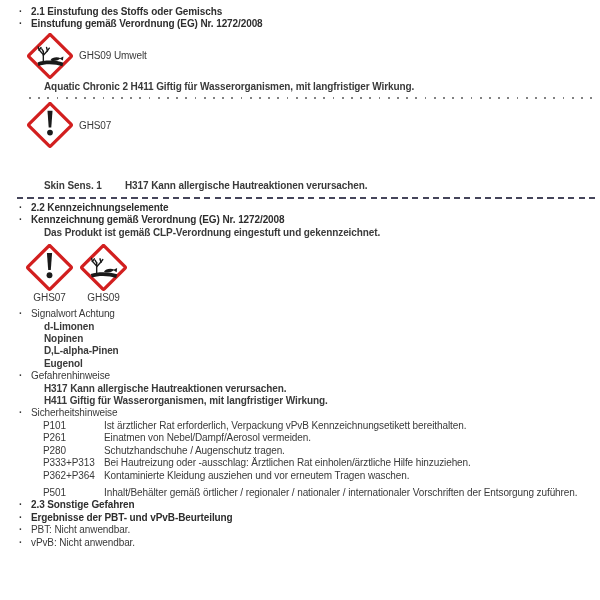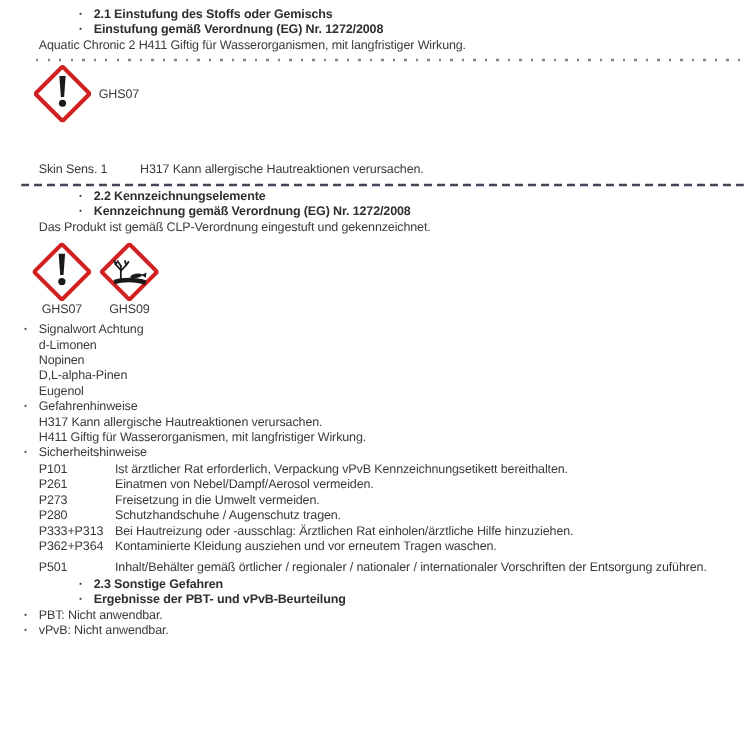--- a/index.html
+++ b/index.html
@@ -6,36 +6,36 @@
   html,body { width:600px; height:600px; }
   body {
     background:#ffffff;
     font-family:"Liberation Sans","DejaVu Sans",sans-serif;
     color:var(--text-color,#3a3a3a);
     font-size:10px;
     letter-spacing:-0.1px;
     overflow:hidden;
   }
   .page { width:600px; height:600px; padding-top:6px; position:relative; background:#fff; }
-  .line { padding-left:31px; line-height:12.4px; white-space:nowrap; }
+  .line { padding-left:44px; line-height:12.4px; white-space:nowrap;font-weight:bold; }
   .b-line { padding-left:31px; line-height:12.4px; position:relative; white-space:nowrap; }
   .b-line::before { content:"·"; position:absolute; left:19px; top:0; font-weight:bold; }
-  .bold { font-weight:bold; color:#2e2e2e;margin-left:44px; }
+  .bold { font-weight:bold; color:#2e2e2e; }
   .picto-row { display:flex; align-items:center; margin:2px 0 2px 27px; gap:6px; }
   .diamond { color:var(--picto-red,#d21f1f); display:block; }
   .pair-row { display:flex; gap:7px; margin:5px 0 0 26px; }
   .picto-cell { display:flex; flex-direction:column; align-items:center; }
   .picto-label { line-height:11px; margin-top:1px; }
   .dotted-rule { height:2px; margin:4px 6px 3px 29px;
     background-image:repeating-linear-gradient(to right, var(--dot-color,#808080) 0 1.8px, transparent 1.8px 9.2px); }
   .dashed-rule { height:2.4px; margin:4px 5px 3px 17px;
     background-image:repeating-linear-gradient(to right, var(--dash-color,#46465a) 0 6.2px, transparent 6.2px 10.4px); }
   .two-col { display:flex;margin-top:32px; }
   .code-col { width:81px; flex:none; }
-  .p-row { padding-left:31px; line-height:12.4px; display:flex; white-space:nowrap; }
+  .p-row { padding-left:43px; line-height:12.4px; display:flex; white-space:nowrap; }
   .p-code { min-width:61px; flex:none; }
   .gap-top { margin-top:5px; }
   .gap-top-sm { margin-top:5px; }
 </style>
 </head>
 <body>
 
 <svg width="0" height="0" style="position:absolute" aria-hidden="true">
   <defs>
     <g id="diamond-frame">
@@ -61,20 +61,27 @@
       <path fill="#1a1a1a" d="M70.5,55.5 L79,51 L78,60 Z"></path>
     </g>
   </defs>
 </svg>
 
 <div class="page">
 
   <div class="b-line bold">2.1 Einstufung des Stoffs oder Gemischs</div>
   <div class="b-line bold">Einstufung gemäß Verordnung (EG) Nr. 1272/2008</div>
 
+  <div class="picto-row">
+    <svg class="diamond" width="46" height="46" viewBox="0 0 100 100">
+      <use href="#diamond-frame"></use>
+        <use href="#sym-env"></use>
+    </svg>
+    <span>GHS09 Umwelt</span>
+  </div>
   <div class="line">Aquatic Chronic 2 H411 Giftig für Wasserorganismen, mit langfristiger Wirkung.</div>
 
   <div class="dotted-rule"></div>
 
   <div class="picto-row">
     <svg class="diamond" width="46" height="46" viewBox="0 0 100 100">
       <use href="#diamond-frame"></use>
         <use href="#sym-exclam"></use>
     </svg>
     <span>GHS07</span>
@@ -121,24 +128,20 @@
   <div class="b-line">Sicherheitshinweise</div>
   <div class="p-row">
     <span class="p-code">P101</span>
     <span>Ist ärztlicher Rat erforderlich, Verpackung vPvB Kennzeichnungsetikett bereithalten.</span>
   </div>
   <div class="p-row">
     <span class="p-code">P261</span>
     <span>Einatmen von Nebel/Dampf/Aerosol vermeiden.</span>
   </div>
   <div class="p-row">
-    <span class="p-code">P273</span>
-    <span>Freisetzung in die Umwelt vermeiden.</span>
-  </div>
-  <div class="p-row">
     <span class="p-code">P280</span>
     <span>Schutzhandschuhe / Augenschutz tragen.</span>
   </div>
   <div class="p-row">
     <span class="p-code">P333+P313</span>
     <span>Bei Hautreizung oder -ausschlag: Ärztlichen Rat einholen/ärztliche Hilfe hinzuziehen.</span>
   </div>
   <div class="p-row">
     <span class="p-code">P362+P364</span>
     <span>Kontaminierte Kleidung ausziehen und vor erneutem Tragen waschen.</span>

